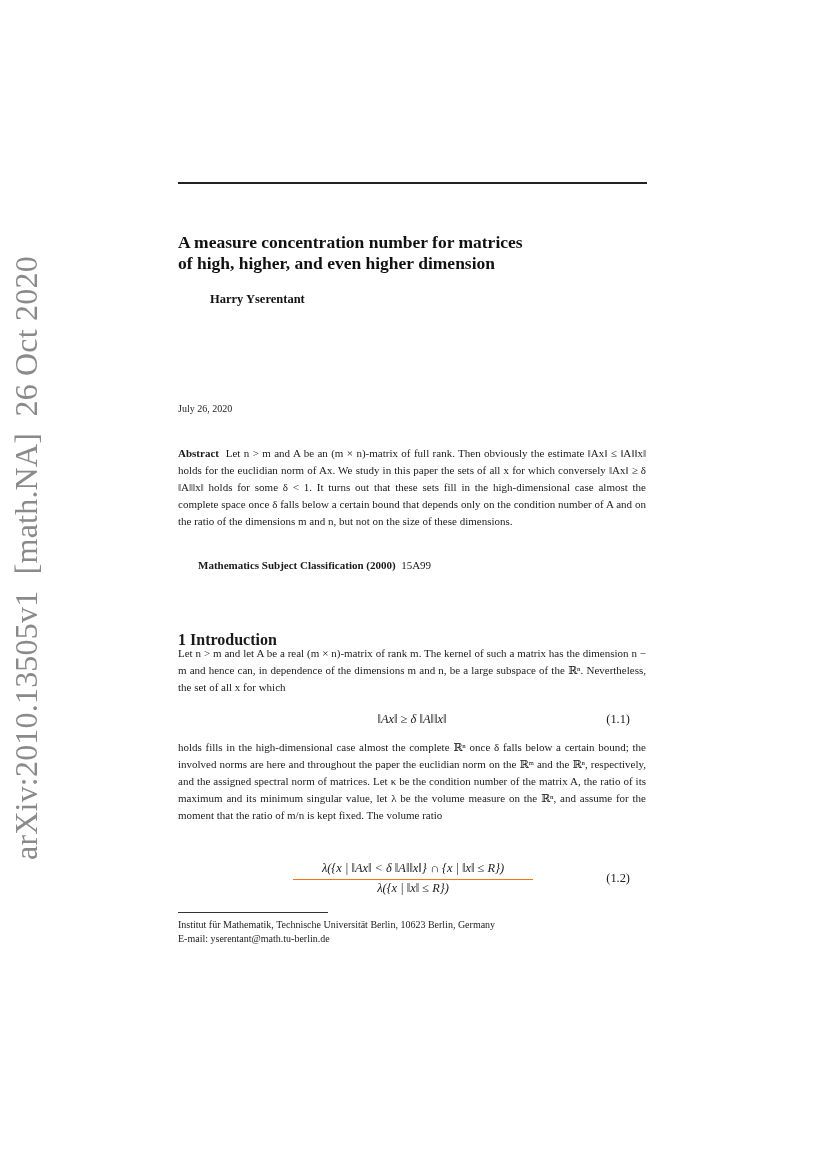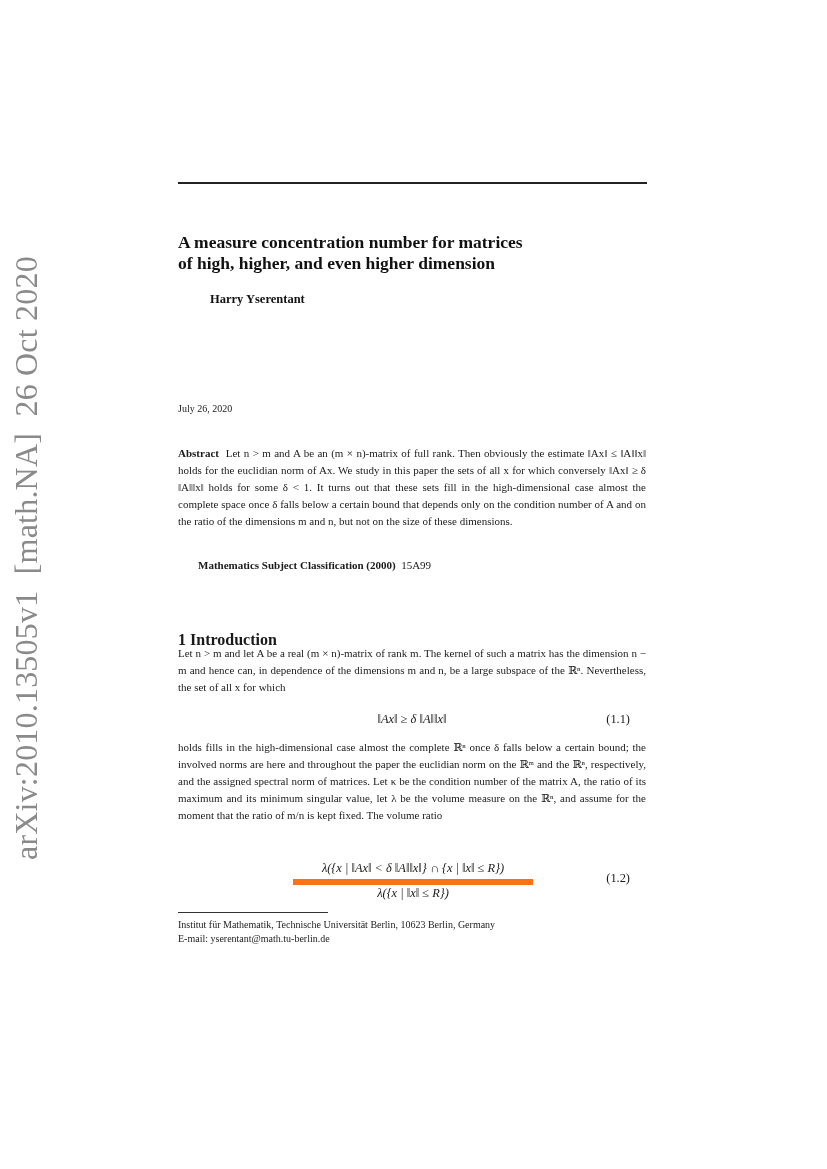--- a/index.html
+++ b/index.html
@@ -106,21 +106,21 @@
     .frac {
       position: absolute;
       left: 115px;
       width: 240px;
       text-align: center;
       font-size: 12.4px;
     }
     .frac .num-part {
       display: block;
       padding-bottom: 2px;
-      border-bottom: 6px solid #f97316;
+      border-bottom: 1px solid #f97316;
       line-height: 17px;
     }
     .frac .den-part {
       display: block;
       line-height: 17px;
     }
     .eq12 .num { top: 11px; }
     .footnote-rule {
       position: absolute;
       left: 178px;

